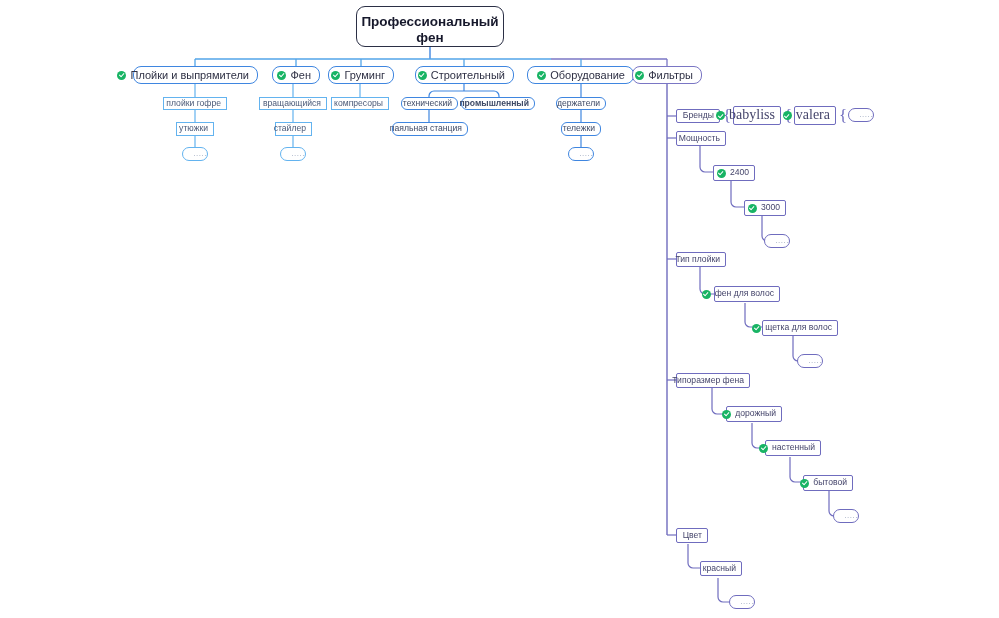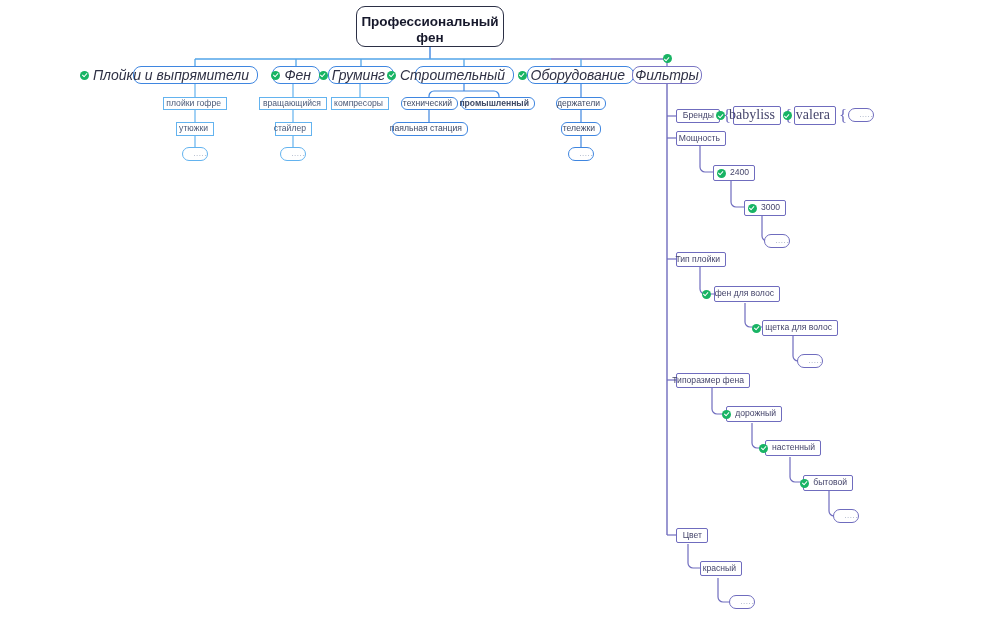--- a/index.html
+++ b/index.html
@@ -47,26 +47,25 @@
     font-weight:bold;
     color:#16182b;
     flex-direction:column;
     gap:1px;
     padding:0 10px;
     text-align:center;
   }
 
   
   .n-cat{
-    font-size:14px;
+    font-size:11px;
     color:#2f3145;
     border:1.4px solid #3f86e0;
     border-radius:8px;
     padding:0 8px;
-    font-style:italic;
   }
   .n-cat.purple{border-color:#7a76c4;}
 
   
   .n-light{
     font-size:8.6px;
     color:#4b5a78;
     border:1px solid #63b3ef;
     border-radius:0;
     padding:0 5px;
@@ -216,21 +215,21 @@
   <div class="node n-cat" style="left:415px;top:66px;width:99px;height:18px;">
     <span class="chk"></span>
     <span class="lbl">Строительный</span>
   </div>
 
   <div class="node n-cat" style="left:527px;top:66px;width:107px;height:18px;">
     <span class="chk"></span>
     <span class="lbl">Оборудование</span>
   </div>
 
-  <div class="node n-cat purple" style="left:632px;top:66px;width:70px;height:18px;flex-direction:column;">
+  <div class="node n-cat purple" style="left:632px;top:66px;width:70px;height:18px;">
     <span class="chk"></span>
     <span class="lbl">Фильтры</span>
   </div>
 
   <div class="node n-light" style="left:163px;top:97px;width:64px;height:13px;">
     <span class="lbl">плойки гофре</span>
   </div>
   <div class="node n-light" style="left:176px;top:122px;width:38px;height:14px;">
     <span class="lbl">утюжки</span>
   </div>

